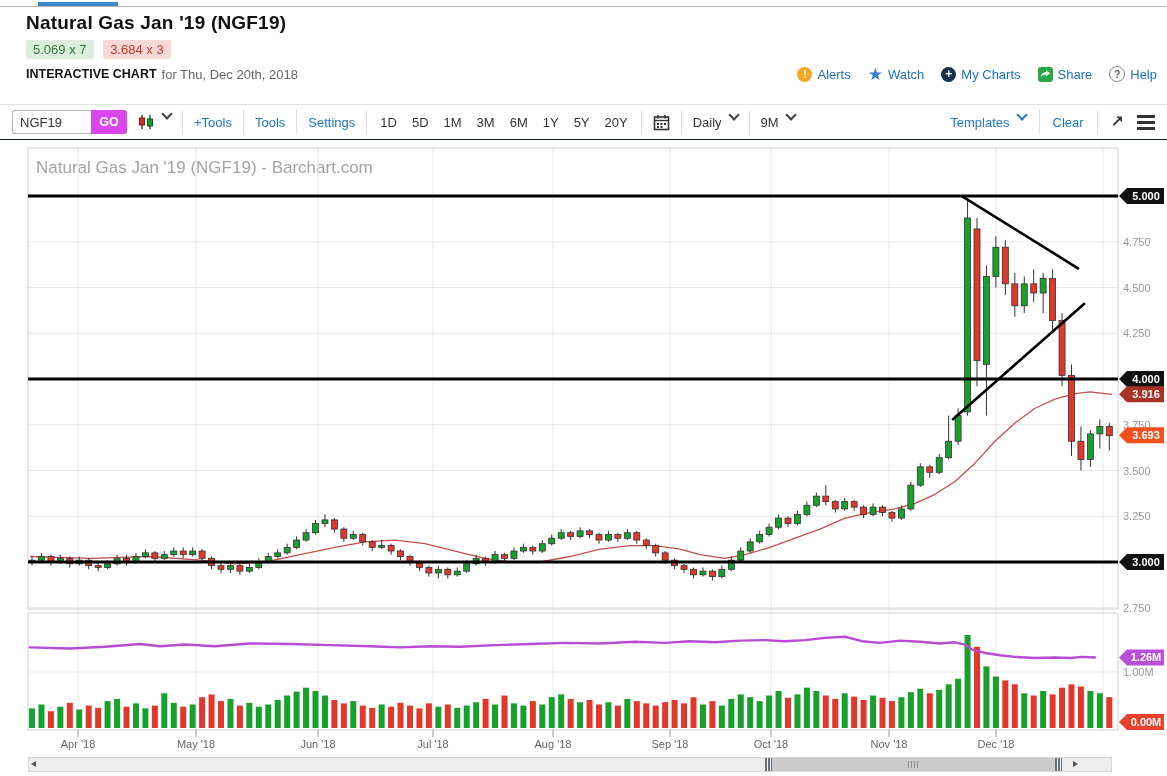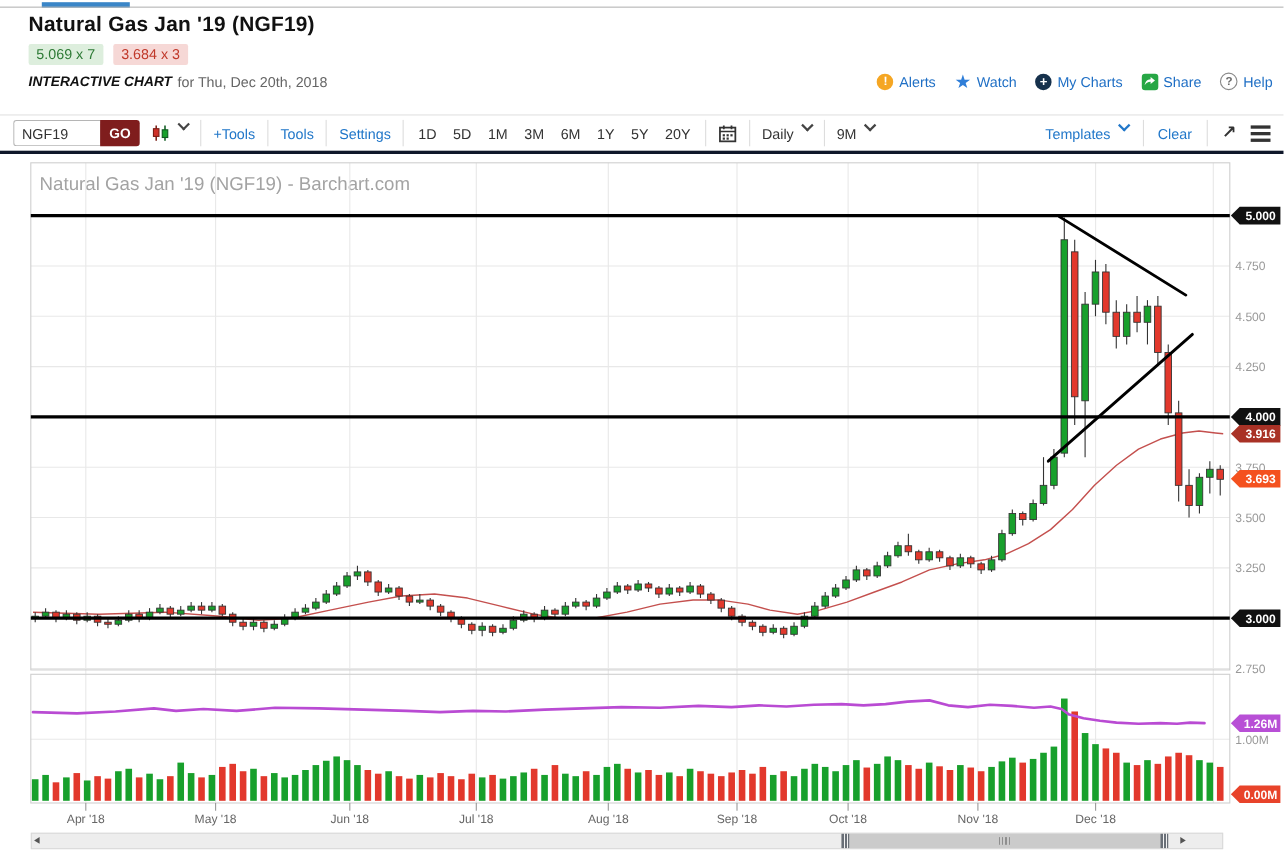--- a/index.html
+++ b/index.html
@@ -18,37 +18,37 @@
   .title { font-size:19px; font-weight:bold; color:#111; letter-spacing:.2px; }
   .price-row { margin-top:5px; font-size:15px; display:flex; align-items:baseline; gap:6px; }
   .last { font-weight:bold; color:#111; }
   .chg { font-weight:bold; color:#cf3129; }
   .qtime { font-size:13px; color:#888; }
   .badges { margin-top:6px; }
   .badge { display:inline-block; padding:2px 7px; border-radius:2px; font-size:13px; margin-right:6px; }
   .badge.bid { background:#ddeedd; color:#2d7a35; }
   .badge.ask { background:#f6d8d6; color:#c0392b; }
   .section-row { margin-top:7px; display:flex; align-items:center; }
-  .section-label { font-weight:bold; font-size:12.5px; color:#111;font-style:italic; }
+  .section-label { font-weight:bold; font-size:12.5px; color:#111; }
   .section-date { color:#666; margin-left:5px; }
   .actions { margin-left:auto; display:flex; gap:17px; align-items:center; }
   .action { display:flex; gap:5px; align-items:center; color:#1f6fc5; cursor:pointer; }
   .ic-alert { width:15px; height:15px; border-radius:50%; background:#f5a623; color:#fff; font-weight:bold; font-size:11px; display:flex; align-items:center; justify-content:center; }
   .ic-star { color:#2f7ed8; font-size:17px; line-height:13px; }
   .ic-plus { width:15px; height:15px; border-radius:50%; background:#16314c; color:#fff; font-size:12px; font-weight:bold; display:flex; align-items:center; justify-content:center; line-height:0; }
   .ic-share { width:15px; height:15px; border-radius:3px; background:#27a745; display:flex; align-items:center; justify-content:center; }
   .ic-help { width:14px; height:14px; border-radius:50%; border:1.5px solid #8a8a8a; color:#6a6a6a; font-weight:bold; font-size:10.5px; display:flex; align-items:center; justify-content:center; background:#fff; }
 
   
   .toolbar { position:absolute; top:104px; left:0; width:1167px; height:36px; box-sizing:border-box;
-    border-top:1px solid #e2e2e2; border-bottom:3px solid #0f172a;
+    border-top:1px solid #e2e2e2; border-bottom:1px solid #0f172a;
     display:flex; align-items:center; padding:16px 12px; gap:11px; background:#fff; }
   .sym-group { display:flex; }
   .sym-input { width:64px; height:22px; border:1px solid #b5b5b5; border-right:none; border-radius:3px 0 0 3px; padding:0 7px; font-size:13px; color:#333; outline:none; font-family:inherit; }
-  .go-btn { height:24px; width:36px; background:#7f1d1d; color:#fff; font-weight:bold; font-size:12.5px; border:none; border-radius:0 3px 3px 0; cursor:pointer; font-family:inherit; }
+  .go-btn { height:24px; width:36px; background:#d946ef; color:#fff; font-weight:bold; font-size:12.5px; border:none; border-radius:0 3px 3px 0; cursor:pointer; font-family:inherit; }
   .vsep { width:1px; height:24px; background:#ddd; flex:none; }
   .tb-link { color:#2177c9; cursor:pointer; }
   .range { color:#333; margin:0 2px; cursor:pointer; }
   .dd { display:flex; gap:8px; color:#333; cursor:pointer; }
   .chev { width:6px; height:6px; border-right:2px solid #444; border-bottom:2px solid #444; transform:rotate(45deg); margin-top:-4px; flex:none; }
   .chev.blue { border-color:#2177c9; }
   .tb-right { margin-left:auto; display:flex; align-items:center; gap:13px; }
   .icon-btn { cursor:pointer; display:flex; align-items:center; }
   .arrow-ne { font-size:16px; color:#333; font-weight:bold; transform:translateY(-1px); }
   .burger { display:flex; flex-direction:column; gap:3px; cursor:pointer; }

